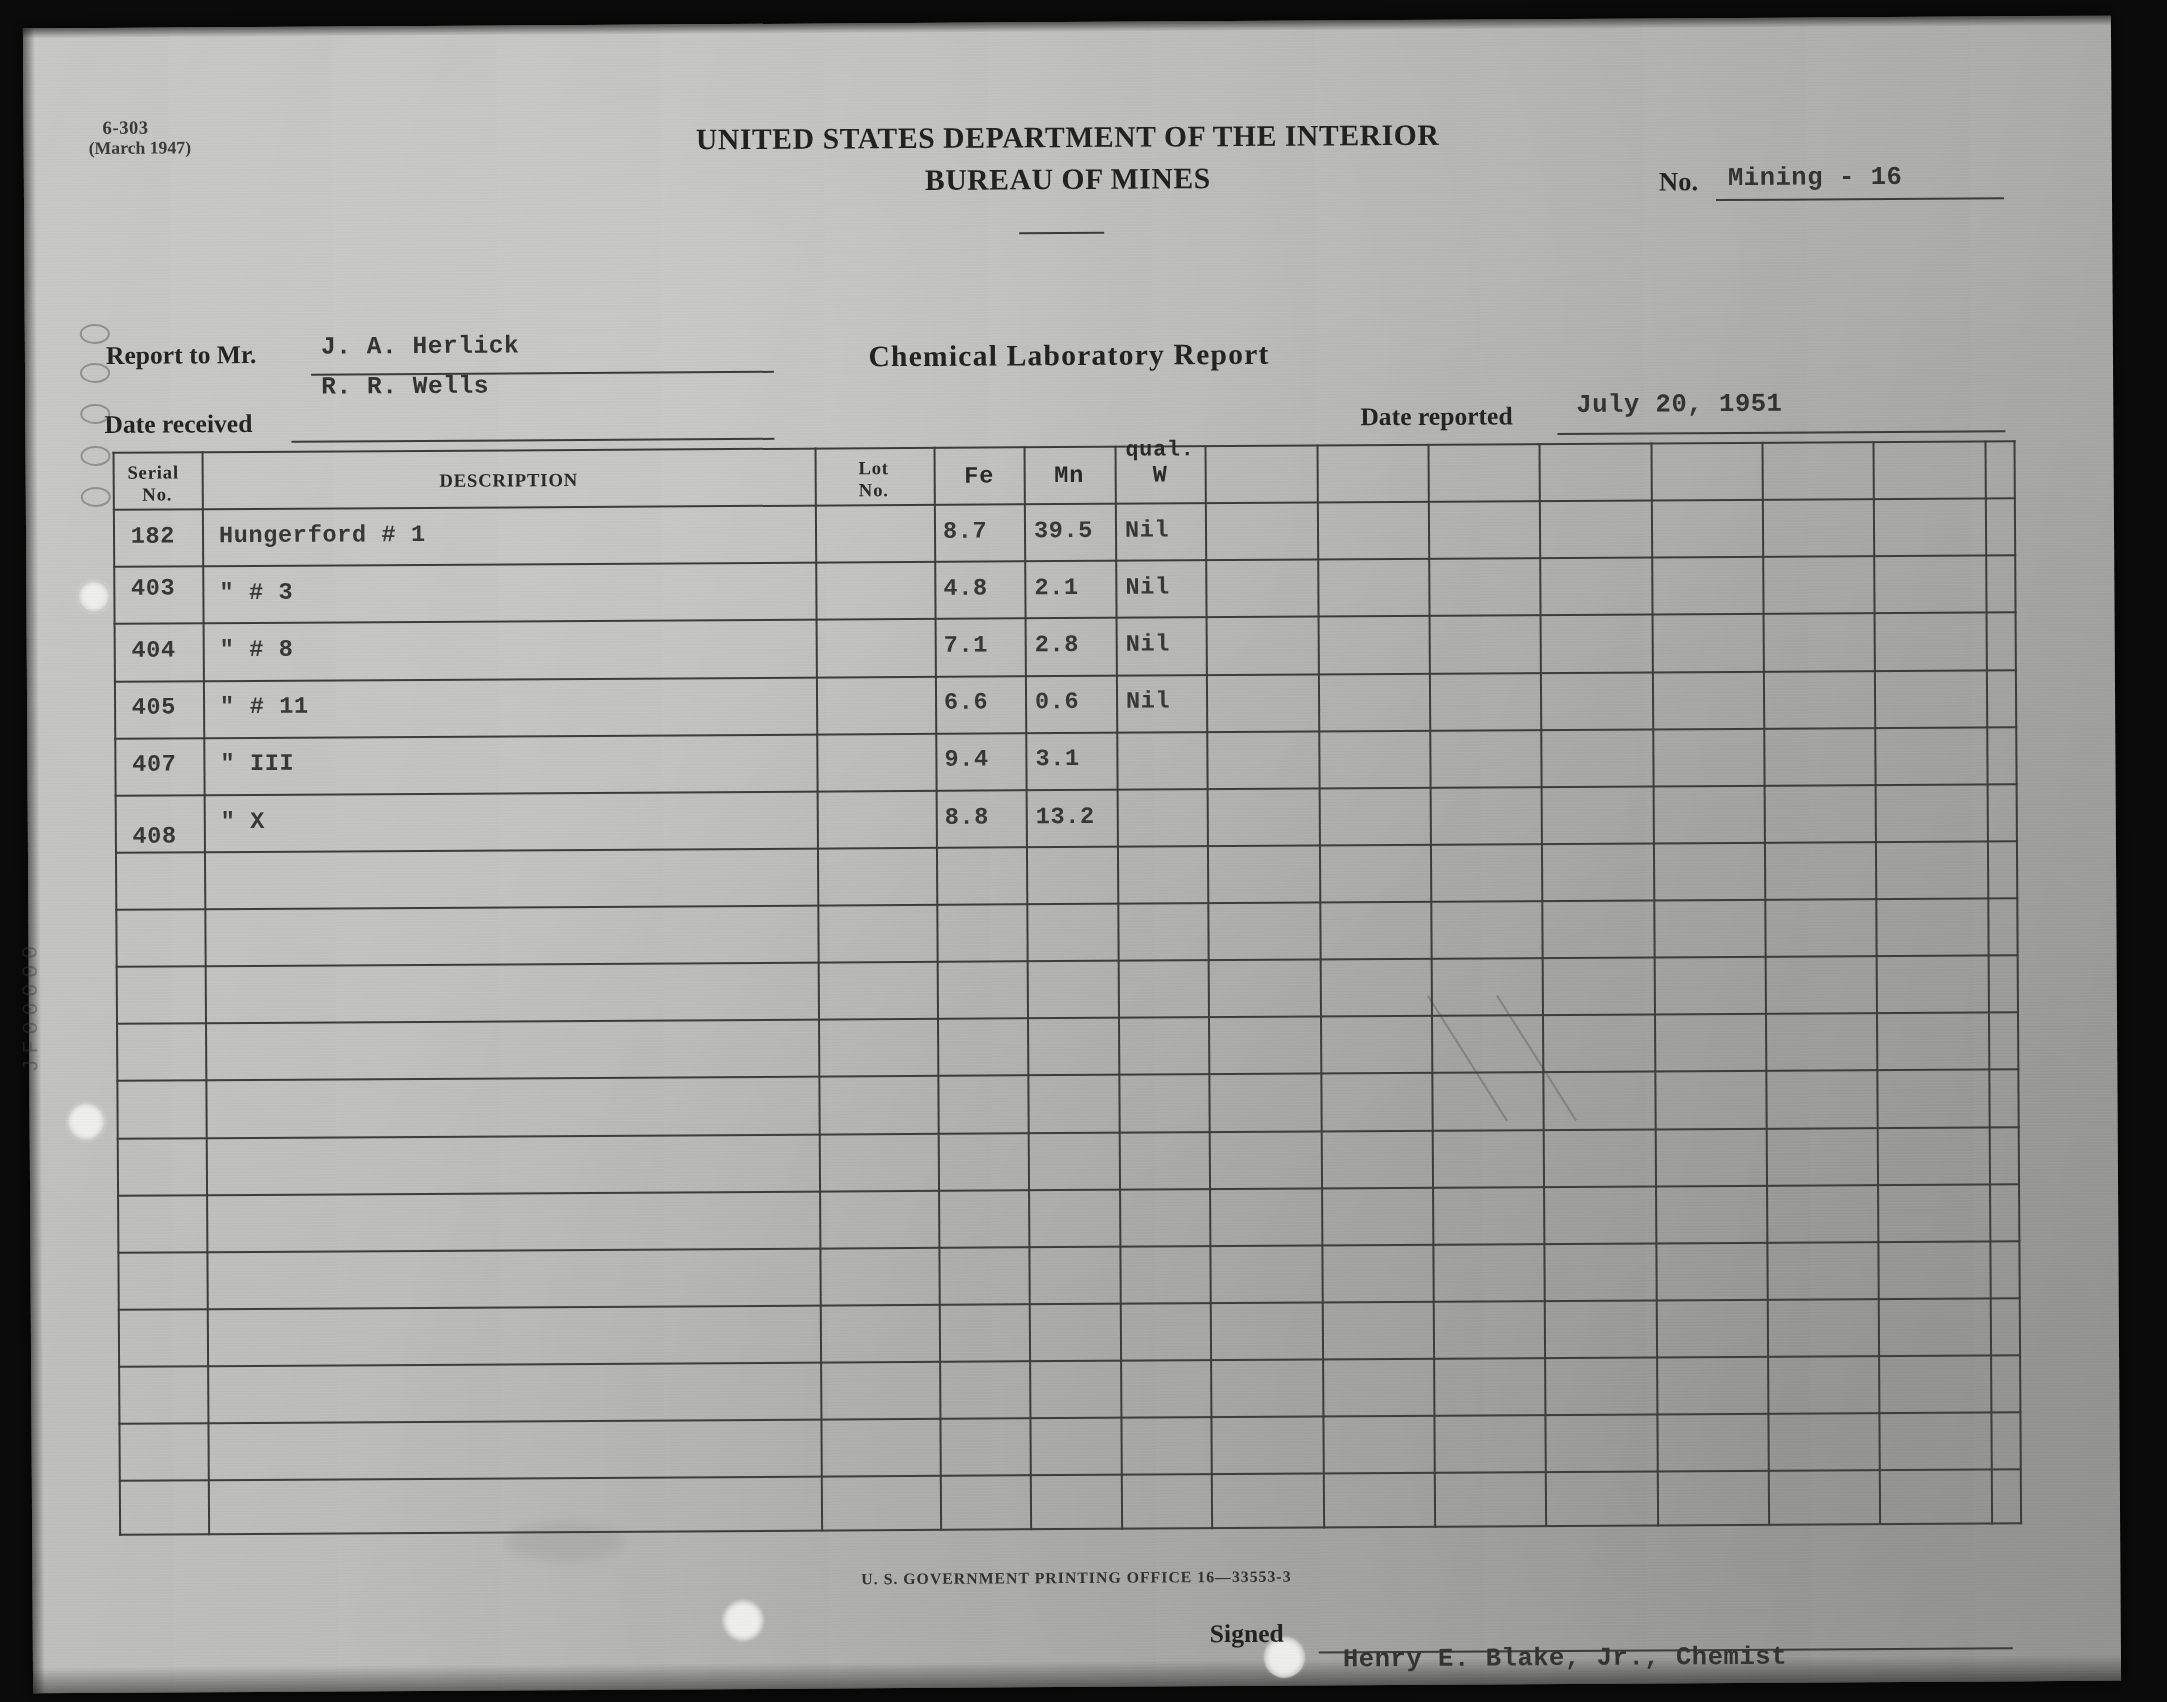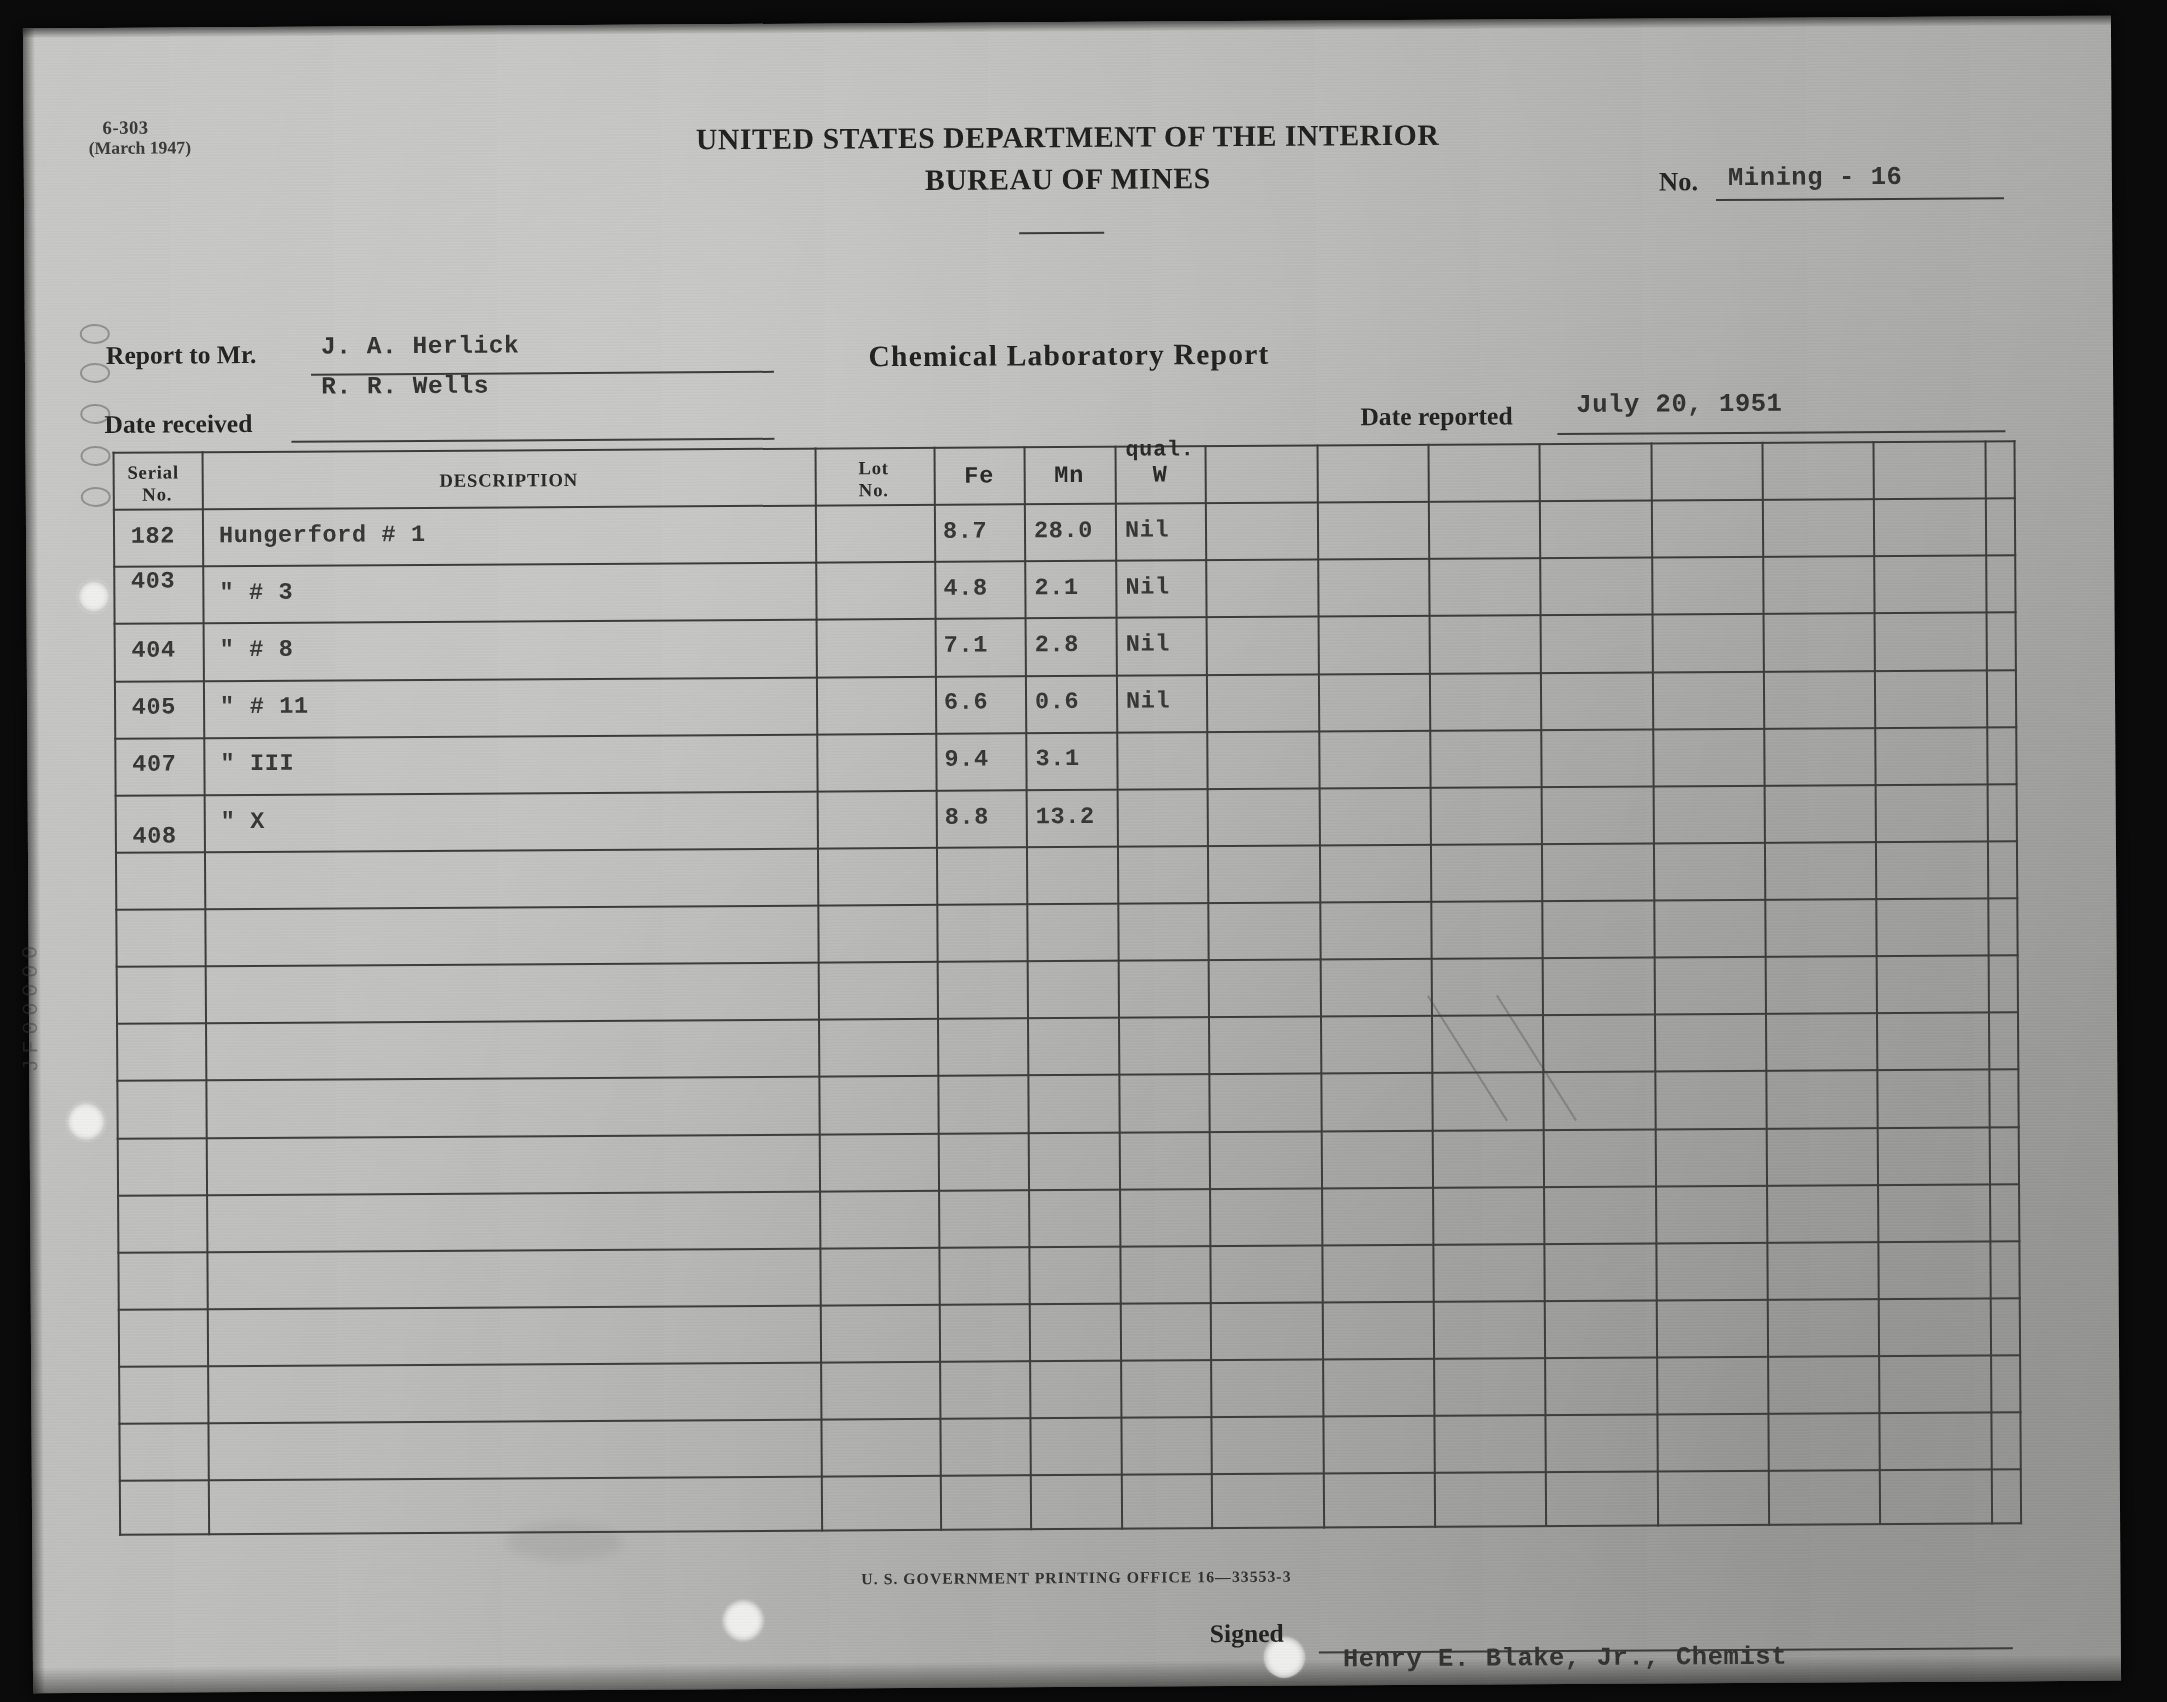--- a/index.html
+++ b/index.html
@@ -358,24 +358,24 @@
       <div class="colhdr" style="left:702px; top:9.9px; width:118px;">Lot</div>
       <div class="colhdr" style="left:702px; top:31.5px; width:118px;">No.</div>
       <div class="colhdr typed" style="left:821px; top:15.8px; width:91px; font-size:23.6px;">Fe</div>
       <div class="colhdr typed" style="left:911px; top:15.8px; width:91px; font-size:23.6px;">Mn</div>
       <div class="colhdr typed" style="left:1002px; top:-7.9px; width:91px; font-size:21.7px;">qual.</div>
       <div class="colhdr typed" style="left:1002px; top:15.8px; width:91px; font-size:23.6px;">W</div>
 
       <div class="cell sn" style="left:17.7px;  top:71px;">182</div>
       <div class="cell" style="left:106px; top:71px;">Hungerford # 1</div>
       <div class="cell num" style="left:830px; top:71px;">8.7</div>
-      <div class="cell num" style="left:921px; top:71px;">28.0</div>
+      <div class="cell num" style="left:921px; top:71px;">39.5</div>
       <div class="cell num" style="left:1012px;top:71px;">Nil</div>
 
-      <div class="cell sn" style="left:17.7px;  top:116px;">403</div>
+      <div class="cell sn" style="left:17.7px;  top:123px;">403</div>
       <div class="cell" style="left:106px; top:128px;">"        # 3</div>
       <div class="cell num" style="left:830px; top:128px;">4.8</div>
       <div class="cell num" style="left:921px; top:128px;">2.1</div>
       <div class="cell num" style="left:1012px;top:128px;">Nil</div>
 
       <div class="cell sn" style="left:17.7px;  top:185px;">404</div>
       <div class="cell" style="left:106px; top:185px;">"        # 8</div>
       <div class="cell num" style="left:830px; top:185px;">7.1</div>
       <div class="cell num" style="left:921px; top:185px;">2.8</div>
       <div class="cell num" style="left:1012px;top:185px;">Nil</div>

